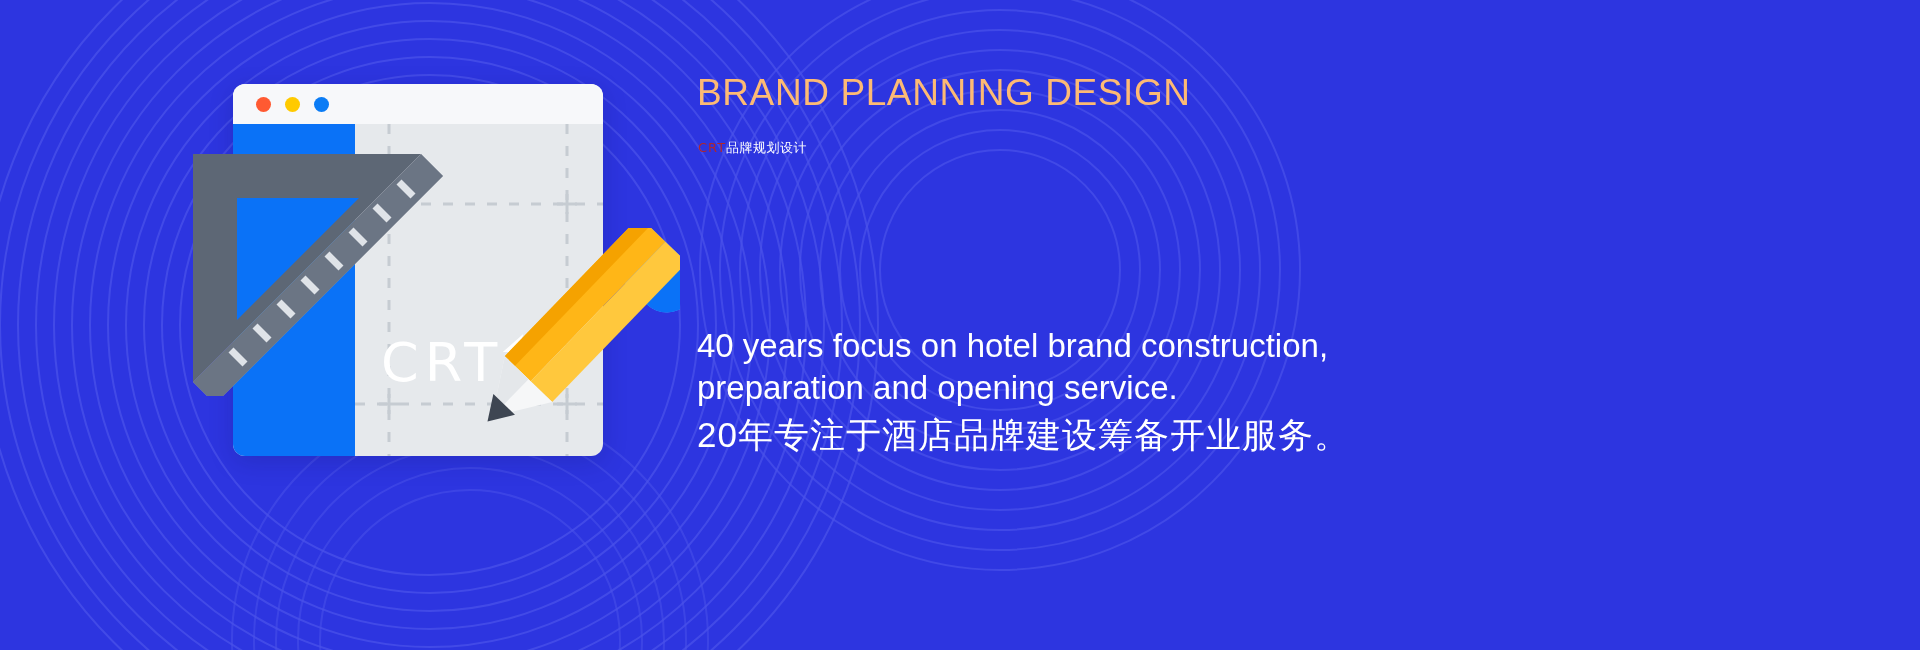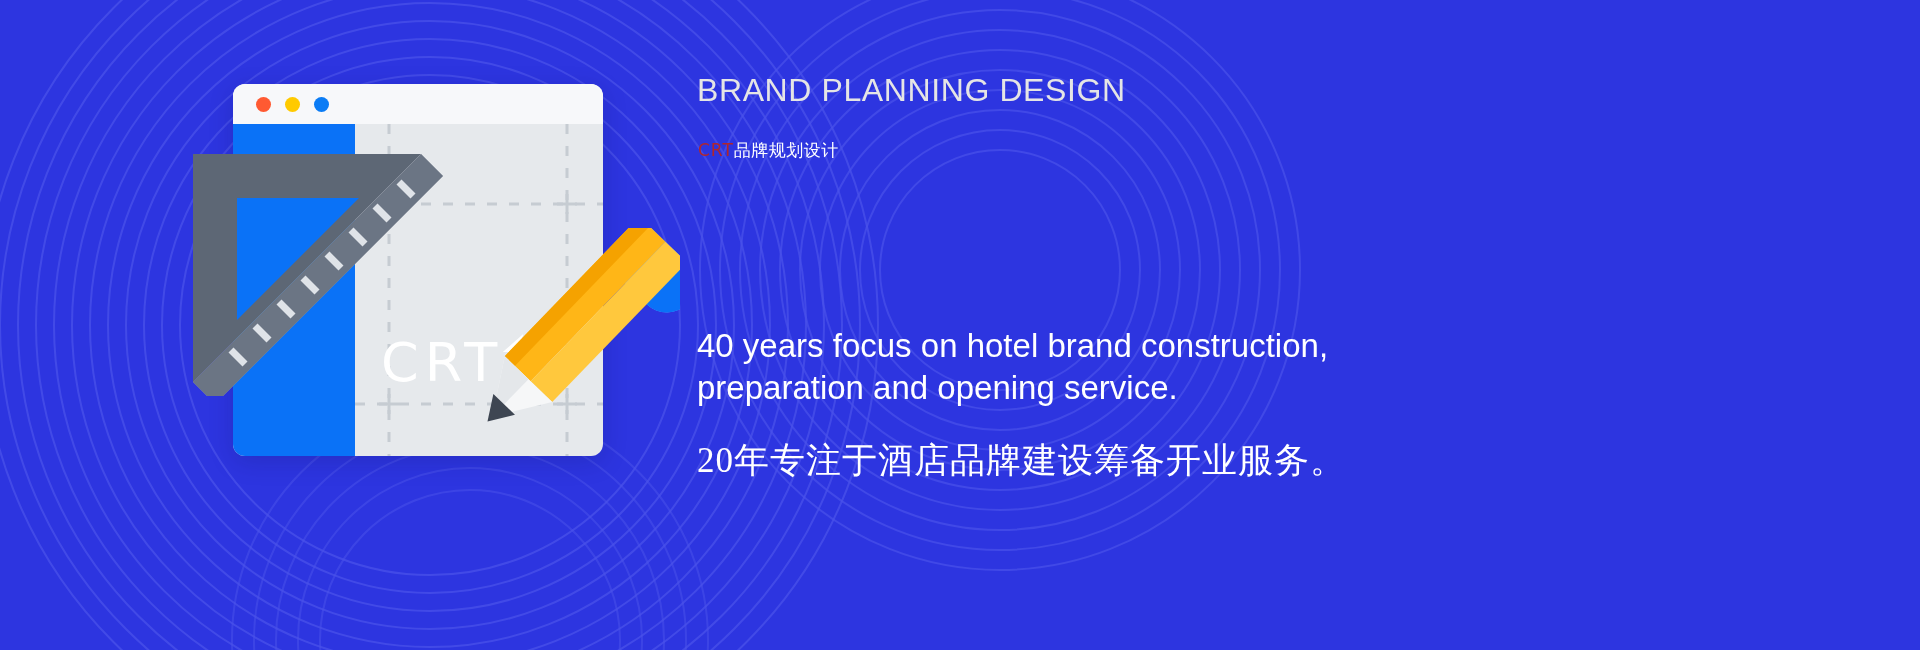--- a/index.html
+++ b/index.html
@@ -69,39 +69,39 @@
 
   
   .pencil{position:absolute;left:295px;top:150px;width:200px;height:210px;}
   .pencil svg{display:block;}
 
   
   .copy{position:absolute;left:697px;top:0;width:1150px;height:650px;}
 
   .kicker{
     position:absolute;left:0;top:72px;width:620px;
-    color:#e5e5e5;font-size:32px;line-height:1.16;letter-spacing:.6px;
+    color:#fdba74;font-size:37px;line-height:1.16;letter-spacing:.6px;
     font-weight:400;
   }
   .sub{
     position:absolute;left:1px;top:139px;
-    font-size:17px;letter-spacing:.5px;color:#ffffff;
+    font-size:13px;letter-spacing:.5px;color:#ffffff;
     font-family:"DejaVu Sans","Liberation Sans",sans-serif;
   }
   .sub .brand{color:#b0262d;letter-spacing:1px;}
 
   .tagline{
     position:absolute;left:0px;top:325px;width:760px;
     color:#ffffff;font-size:33px;line-height:1.28;
     font-weight:400;font-stretch:condensed;
   }
   .tagline-en{display:block;white-space:pre-line;}
   .tagline-cn{
-    display:block;margin-top:30px;font-size:35px;letter-spacing:1px;
-    font-family:Liberation Serif, serif;
+    display:block;margin-top:4px;font-size:35px;letter-spacing:1px;
+    font-family:Liberation Sans, sans-serif;
   }
 </style>
 </head>
 <body>
 
 <div class="banner">
 
   <div class="rings">
     <svg width="1920" height="650" viewBox="0 0 1920 650" xmlns="http://www.w3.org/2000/svg">
       <defs>

